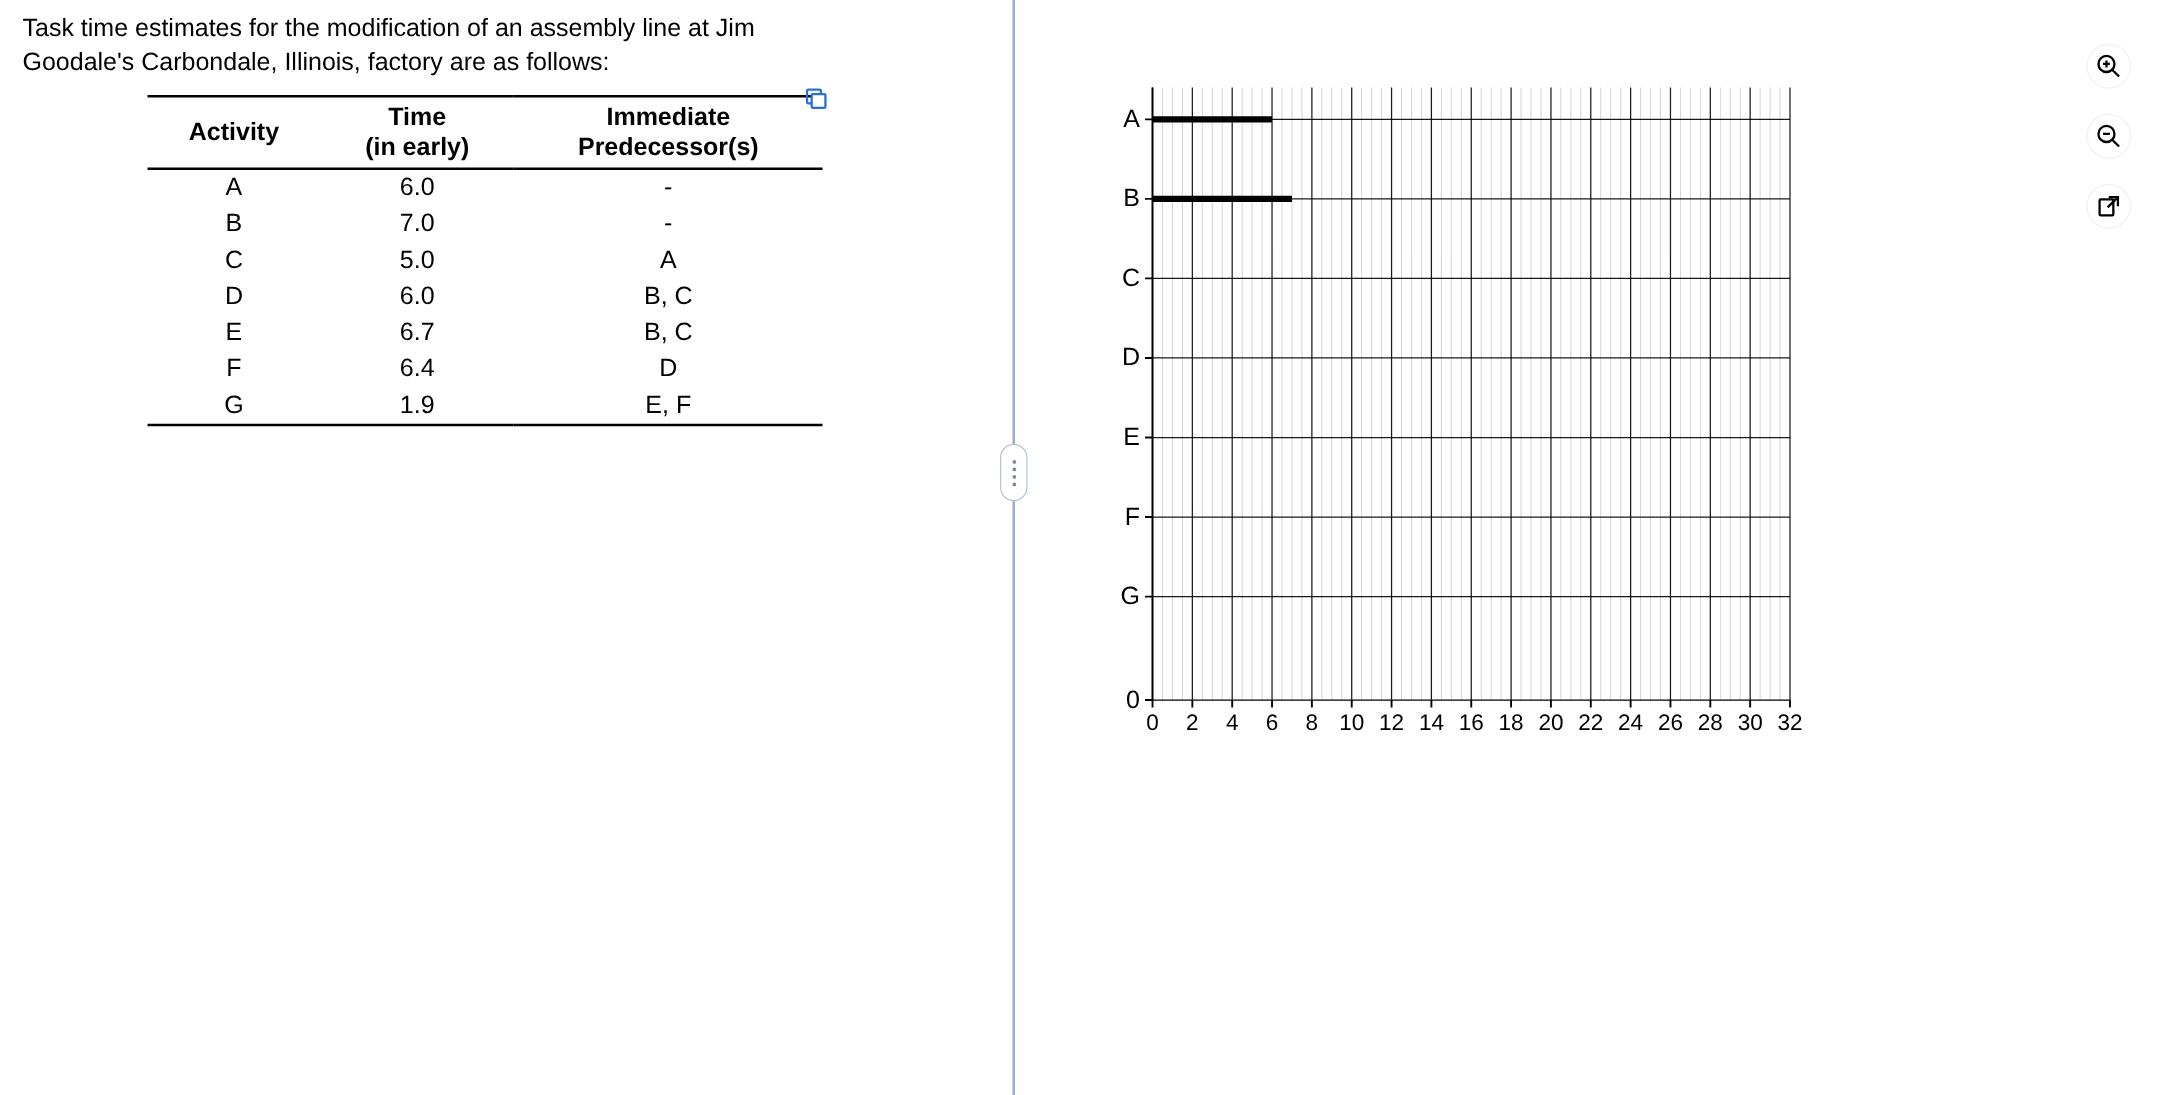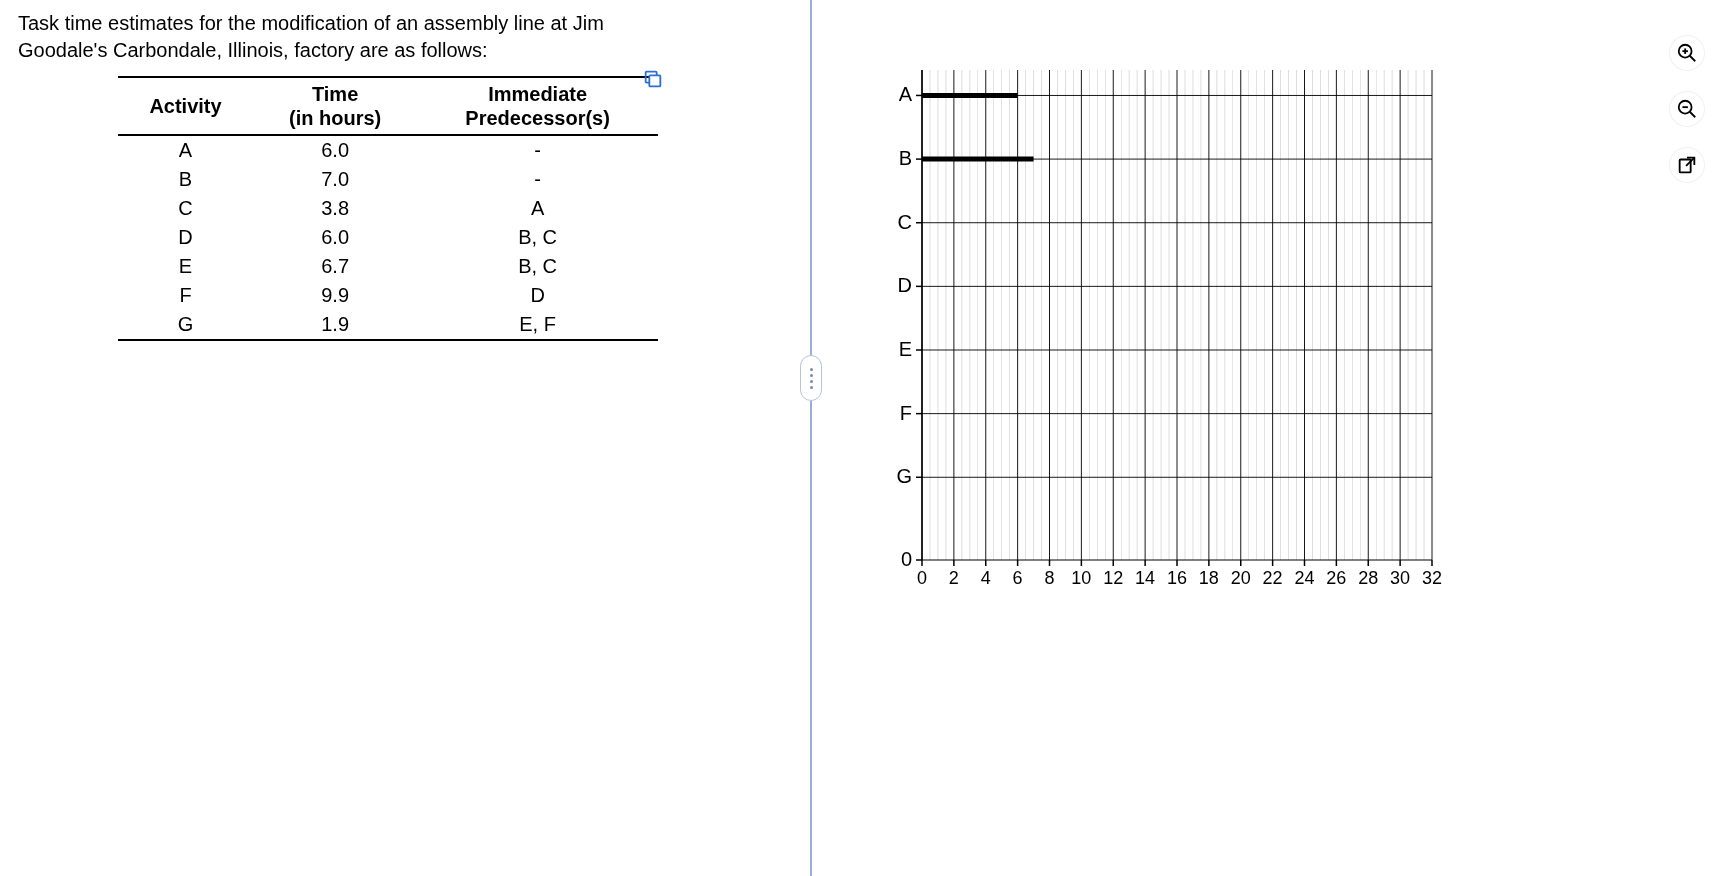--- a/index.html
+++ b/index.html
@@ -132,57 +132,57 @@
           <rect x="4" y="4" width="12" height="12" rx="1"></rect>
           <rect x="8" y="8" width="12" height="12" rx="1" fill="#fff"></rect>
         </svg>
       </div>
       <table class="data">
         <thead>
           <tr>
             <th><span>Activity</span></th>
             <th>
               <span>Time</span><br>
-              <span>(in hours)</span>
+              <span>(in early)</span>
             </th>
             <th>
               <span>Immediate</span><br>
               <span>Predecessor(s)</span>
             </th>
           </tr>
         </thead>
         <tbody id="table-body">
             <tr>
               <td>A</td>
               <td>6.0</td>
               <td>-</td>
             </tr>
             <tr>
               <td>B</td>
               <td>7.0</td>
               <td>-</td>
             </tr>
             <tr>
               <td>C</td>
-              <td>3.8</td>
+              <td>5.0</td>
               <td>A</td>
             </tr>
             <tr>
               <td>D</td>
               <td>6.0</td>
               <td>B, C</td>
             </tr>
             <tr>
               <td>E</td>
               <td>6.7</td>
               <td>B, C</td>
             </tr>
             <tr>
               <td>F</td>
-              <td>9.9</td>
+              <td>6.4</td>
               <td>D</td>
             </tr>
             <tr>
               <td>G</td>
               <td>1.9</td>
               <td>E, F</td>
             </tr>
           </tbody>
       </table>
     </div>

